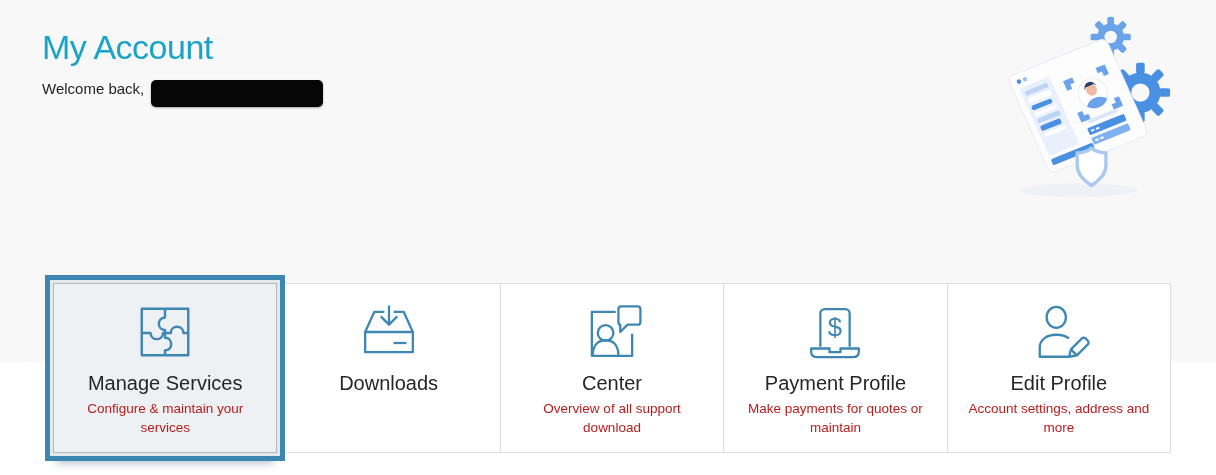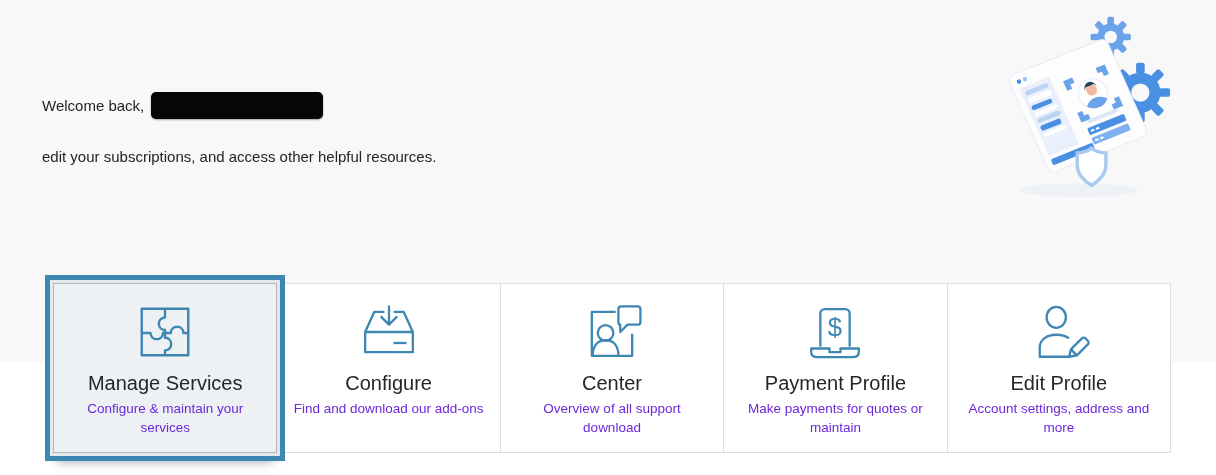--- a/index.html
+++ b/index.html
@@ -4,58 +4,58 @@
 <style>
   * { margin:0; padding:0; box-sizing:border-box; }
   html,body { width:1216px; height:475px; overflow:hidden; background:#ffffff;
               font-family:"Liberation Sans","DejaVu Sans",sans-serif; }
   .page { position:relative; width:1216px; height:475px; }
 
   
   .hero { position:absolute; left:0; top:0; width:1216px; height:362px; background:#f8f8f8; }
   .page-title { position:absolute; left:42px; top:28px; font-size:34px; font-weight:300;
                 color:#18a3c9; letter-spacing:-0.5px; }
-  .welcome-row { position:absolute; left:42px; top:92px; font-size:15px; color:#1f1f1f;
-                 display:flex; align-items:center; }
+  .welcome-row { position:absolute; left:42px; top:80px; font-size:15px; color:#1f1f1f;
+                 display:flex; }
   .redaction { display:inline-block; width:172px; height:27px; background:#060606;
                border-radius:5px; margin-left:7px; box-shadow:0 1px 2px rgba(0,0,0,.35); }
   .desc { position:absolute; left:42px; top:113px; font-size:15px; line-height:29px; color:#242424; }
 
   
   .illus { position:absolute; top:8px; right:44px; }
 
   
   .cards { position:absolute; left:45px; top:283px; width:1126px; height:170px; display:flex; }
   .card { flex:1; background:#ffffff; border:1px solid #dcdddd; margin-left:-1px;
           display:flex; flex-direction:column; align-items:center; text-align:center;
           cursor:pointer; padding-top:15px; }
   .card:first-child { margin-left:8px; }
   .card.selected { background:#edf1f4; border:1px solid #b2b7bc; position:relative; z-index:2;
           box-shadow:0 0 0 3px #e4e8eb, 0 0 0 8px #3e86b2, 0 12px 9px -3px rgba(52,86,112,.45); }
   .card-icon { height:66px; display:flex; align-items:center; justify-content:center; }
   .card-title { margin-top:7px; font-size:20px; color:#262626; }
-  .card-sub { margin-top:4px; font-size:13.5px; line-height:19px; color:#6d28d9; max-width:190px; }
+  .card-sub { margin-top:4px; font-size:13.5px; line-height:19px; color:#b91c1c; max-width:190px; }
   .ic { stroke:#3d87b2; fill:none; stroke-width:2.5; stroke-linejoin:round; }
   .ic .fil { fill:#3d87b2; stroke:none; }
 </style>
 </head>
 <body>
 
 <div class="page">
 
   <section class="hero">
+    <h1 class="page-title">My Account</h1>
 
     <div class="welcome-row">
       <span>Welcome back,</span>
       <span class="redaction"></span>
     </div>
 
     <p class="desc">
       <br>
-      <span>edit your subscriptions, and access other helpful resources.</span>
     </p>
 
     <svg class="illus" width="182" height="194" viewBox="0 0 190 202">
       <ellipse cx="92" cy="190" rx="62" ry="7" fill="#eef1f5"></ellipse>
 
       <g transform="translate(126,30)" fill="#6ba3ea">
         <g>
           <rect x="-3.5" y="-21" width="7" height="9" rx="2"></rect>
           <rect x="-3.5" y="-21" width="7" height="9" rx="2" transform="rotate(45)"></rect>
           <rect x="-3.5" y="-21" width="7" height="9" rx="2" transform="rotate(90)"></rect>
@@ -147,22 +147,21 @@
 
     <div class="card">
       <div class="card-icon">
         <svg class="ic" width="66" height="66" viewBox="0 0 72 72">
           <path d="M36 7 V27 M27 19 L36 28 L45 19"></path>
           <path d="M10 36 L20 14 H31 M62 36 L52 14 H41"></path>
           <rect x="10" y="36" width="52" height="22"></rect>
           <path d="M41 48 H55"></path>
         </svg>
       </div>
-      <div class="card-title">Configure</div>
-      <div class="card-sub">Find and download our add-ons</div>
+      <div class="card-title">Downloads</div>
     </div>
 
     <div class="card">
       <div class="card-icon">
         <svg class="ic" width="66" height="66" viewBox="0 0 72 72">
           <path d="M40 14 H14 V62 H58 V38"></path>
           <circle cx="29" cy="37" r="8.5"></circle>
           <path d="M15 62 C15 49 22 45 29 45 C36 45 43 49 43 62"></path>
           <path d="M46 8 H64 C65.7 8 67 9.3 67 11 V25 C67 26.7 65.7 28 64 28 H53 L45 36 V28 C44 28 43 26.7 43 25 V11 C43 9.3 44.3 8 46 8 Z"></path>
         </svg>

